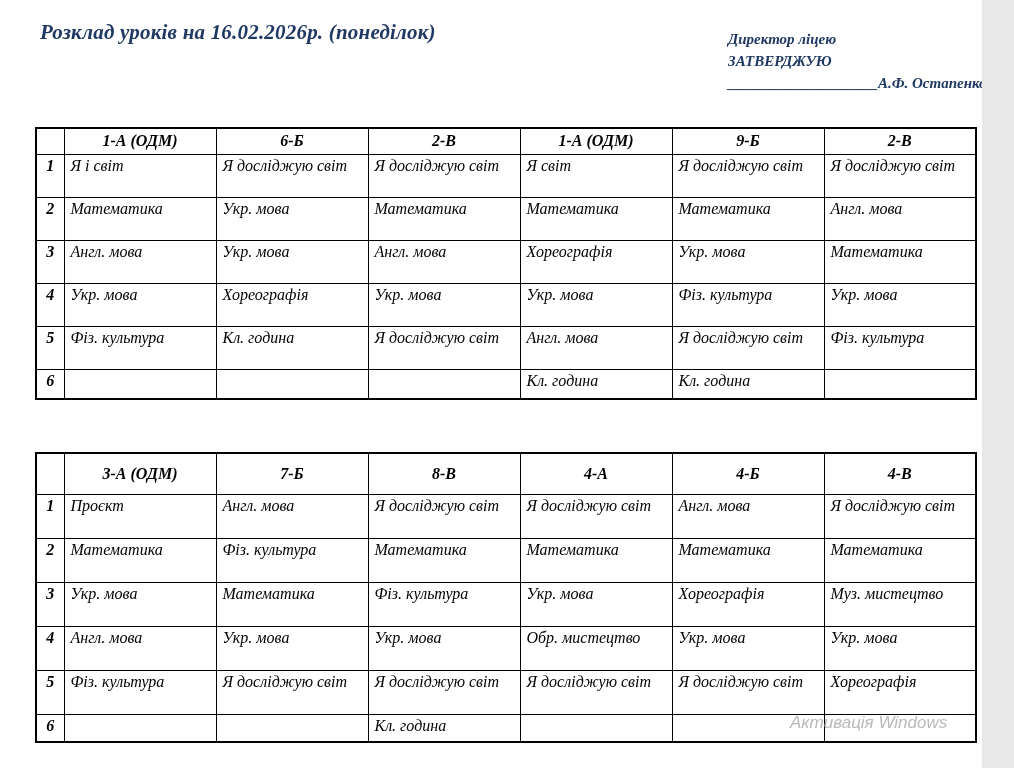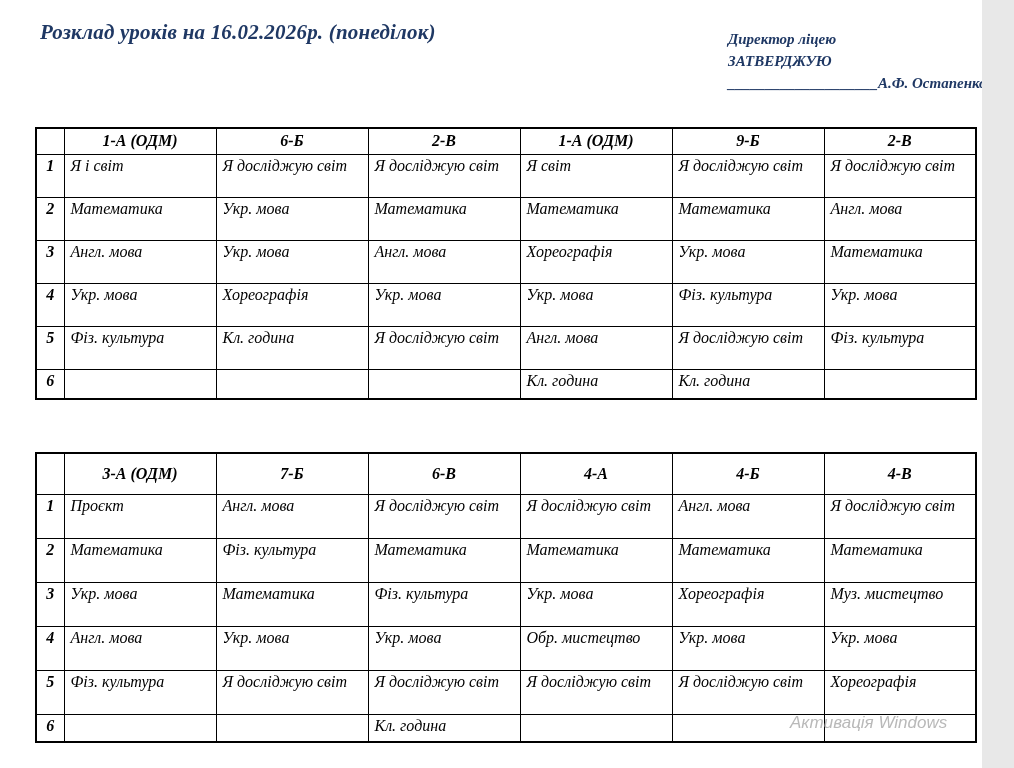--- a/index.html
+++ b/index.html
@@ -166,21 +166,21 @@
         <col style="width:152px">
       <col style="width:152px">
         <col style="width:152px">
         <col style="width:152px">
     </colgroup>
     <thead>
         <tr>
           <th></th>
           <th>3-А (ОДМ)</th>
           <th>7-Б</th>
-          <th>6-В</th>
+          <th>8-В</th>
           <th>4-А</th>
           <th>4-Б</th>
           <th>4-В</th>
         </tr>
       </thead>
     <tbody>
         <tr>
           <td class="num">1</td>
           <td>Проєкт</td>
           <td>Англ. мова</td>

